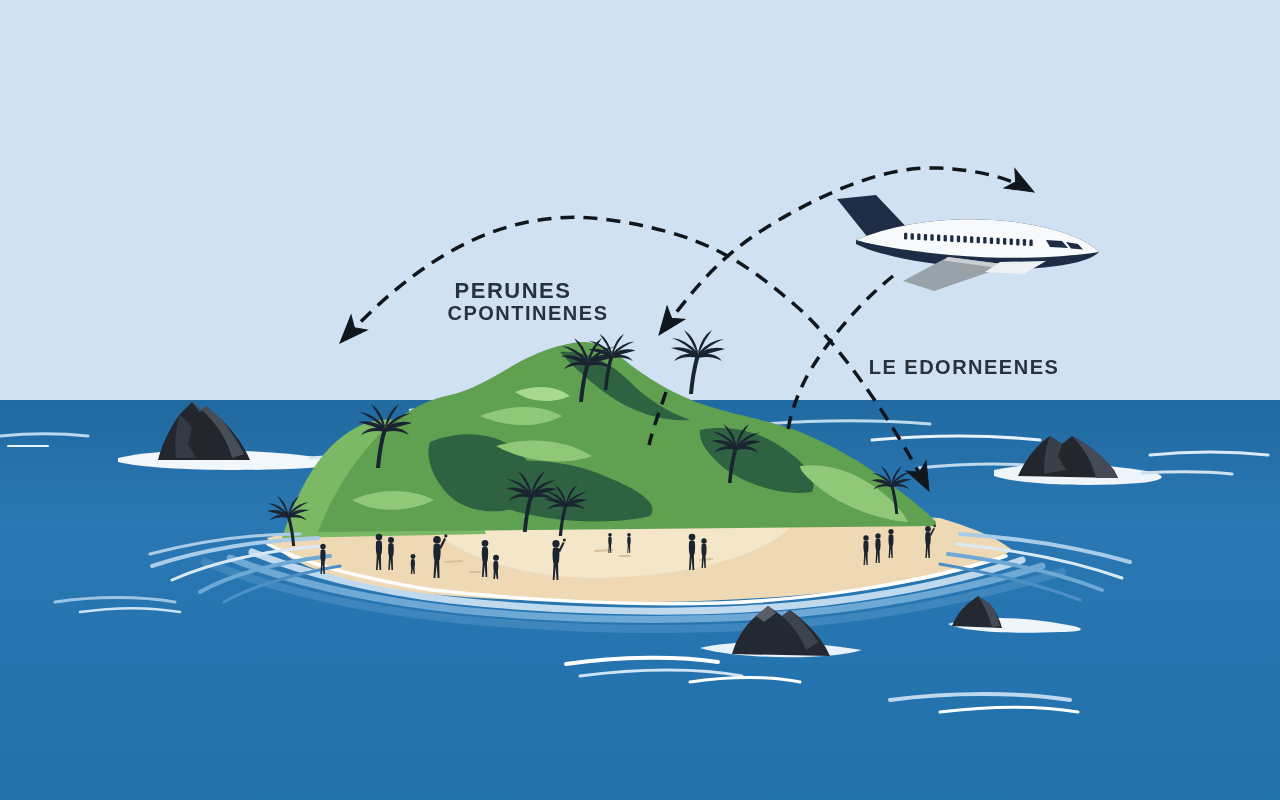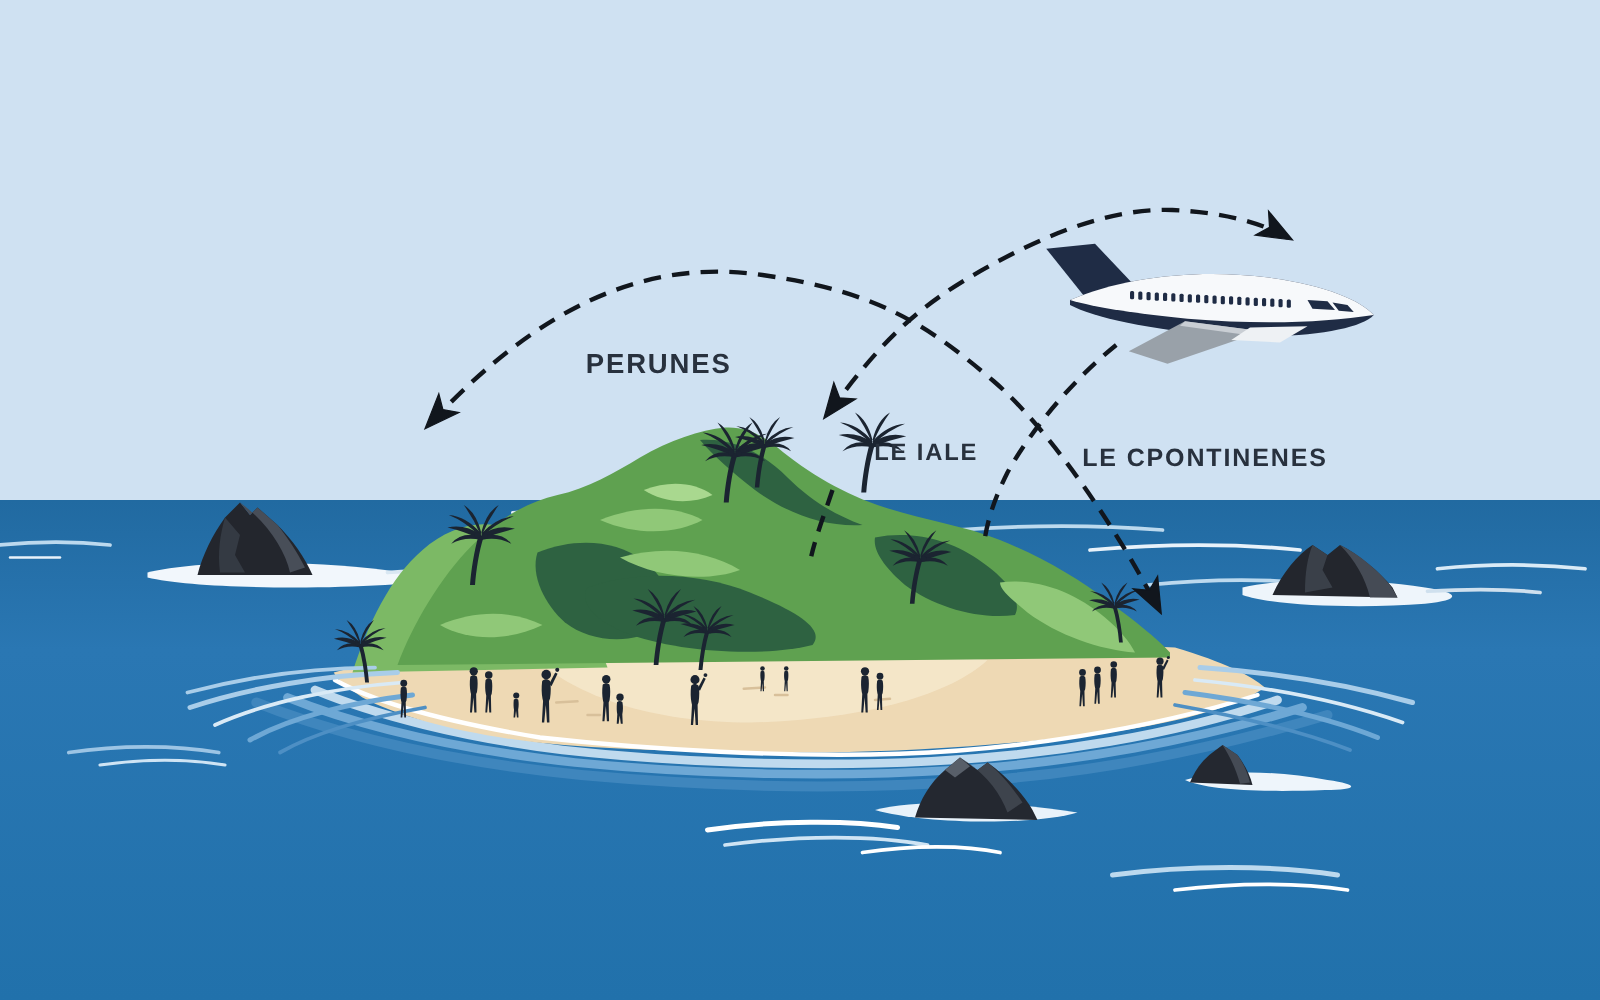--- a/index.html
+++ b/index.html
@@ -7,21 +7,21 @@
     position:relative;width:1280px;height:800px;overflow:hidden;
     font-family:"Liberation Sans","DejaVu Sans",sans-serif;
     background:#cfe1f2;
   }
   .stage svg{position:absolute;left:0;top:0;}
   .lbl{
     position:absolute;text-align:center;color:#28313e;
     font-weight:600;letter-spacing:1.5px;white-space:nowrap;
     user-select:none;
   }
-  .lbl-arc1{left:397px;top:278px;width:260px;font-size:22px;}
+  .lbl-arc1{left:383px;top:278px;width:260px;font-size:22px;}
   .lbl-arc2{left:398px;top:302px;width:260px;font-size:20px;}
   .lbl-left{left:255px;top:369px;width:200px;font-size:21px;}
   .lbl-island{left:641px;top:352px;width:200px;font-size:19px;}
   .lbl-right{left:844px;top:356px;width:240px;font-size:20px;}
 </style>
 </head>
 <body>
 
 <div class="stage">
 <svg width="1280" height="800" viewBox="0 0 1280 800">
@@ -245,15 +245,15 @@
     </g>
     <path d="M1046,240 L1062,241 L1068,248 L1050,247 Z" fill="#1f2c45"></path>
     <path d="M1066,242 L1078,244 L1083,249.5 L1071,248.5 Z" fill="#1f2c45"></path>
     <path d="M948,257 L1010,265 L934,291 L903,281 Z" fill="#99a1a9"></path>
     <path d="M948,257 L1010,265 L1002,268.5 L944,260.5 Z" fill="#c9ced4"></path>
     <path d="M1000,262 L1046,261 L1024,274 L985,272 Z" fill="#eef1f4"></path>
   </g>
 </svg>
 
 <div class="lbl lbl-arc1">PERUNES</div>
-<div class="lbl lbl-island">LE IALE</div>
-<div class="lbl lbl-right">LE CPONTINENES</div>
+<div class="lbl lbl-arc2">CPONTINENES</div>
+<div class="lbl lbl-right">LE EDORNEENES</div>
 </div>
 
 </body></html>

